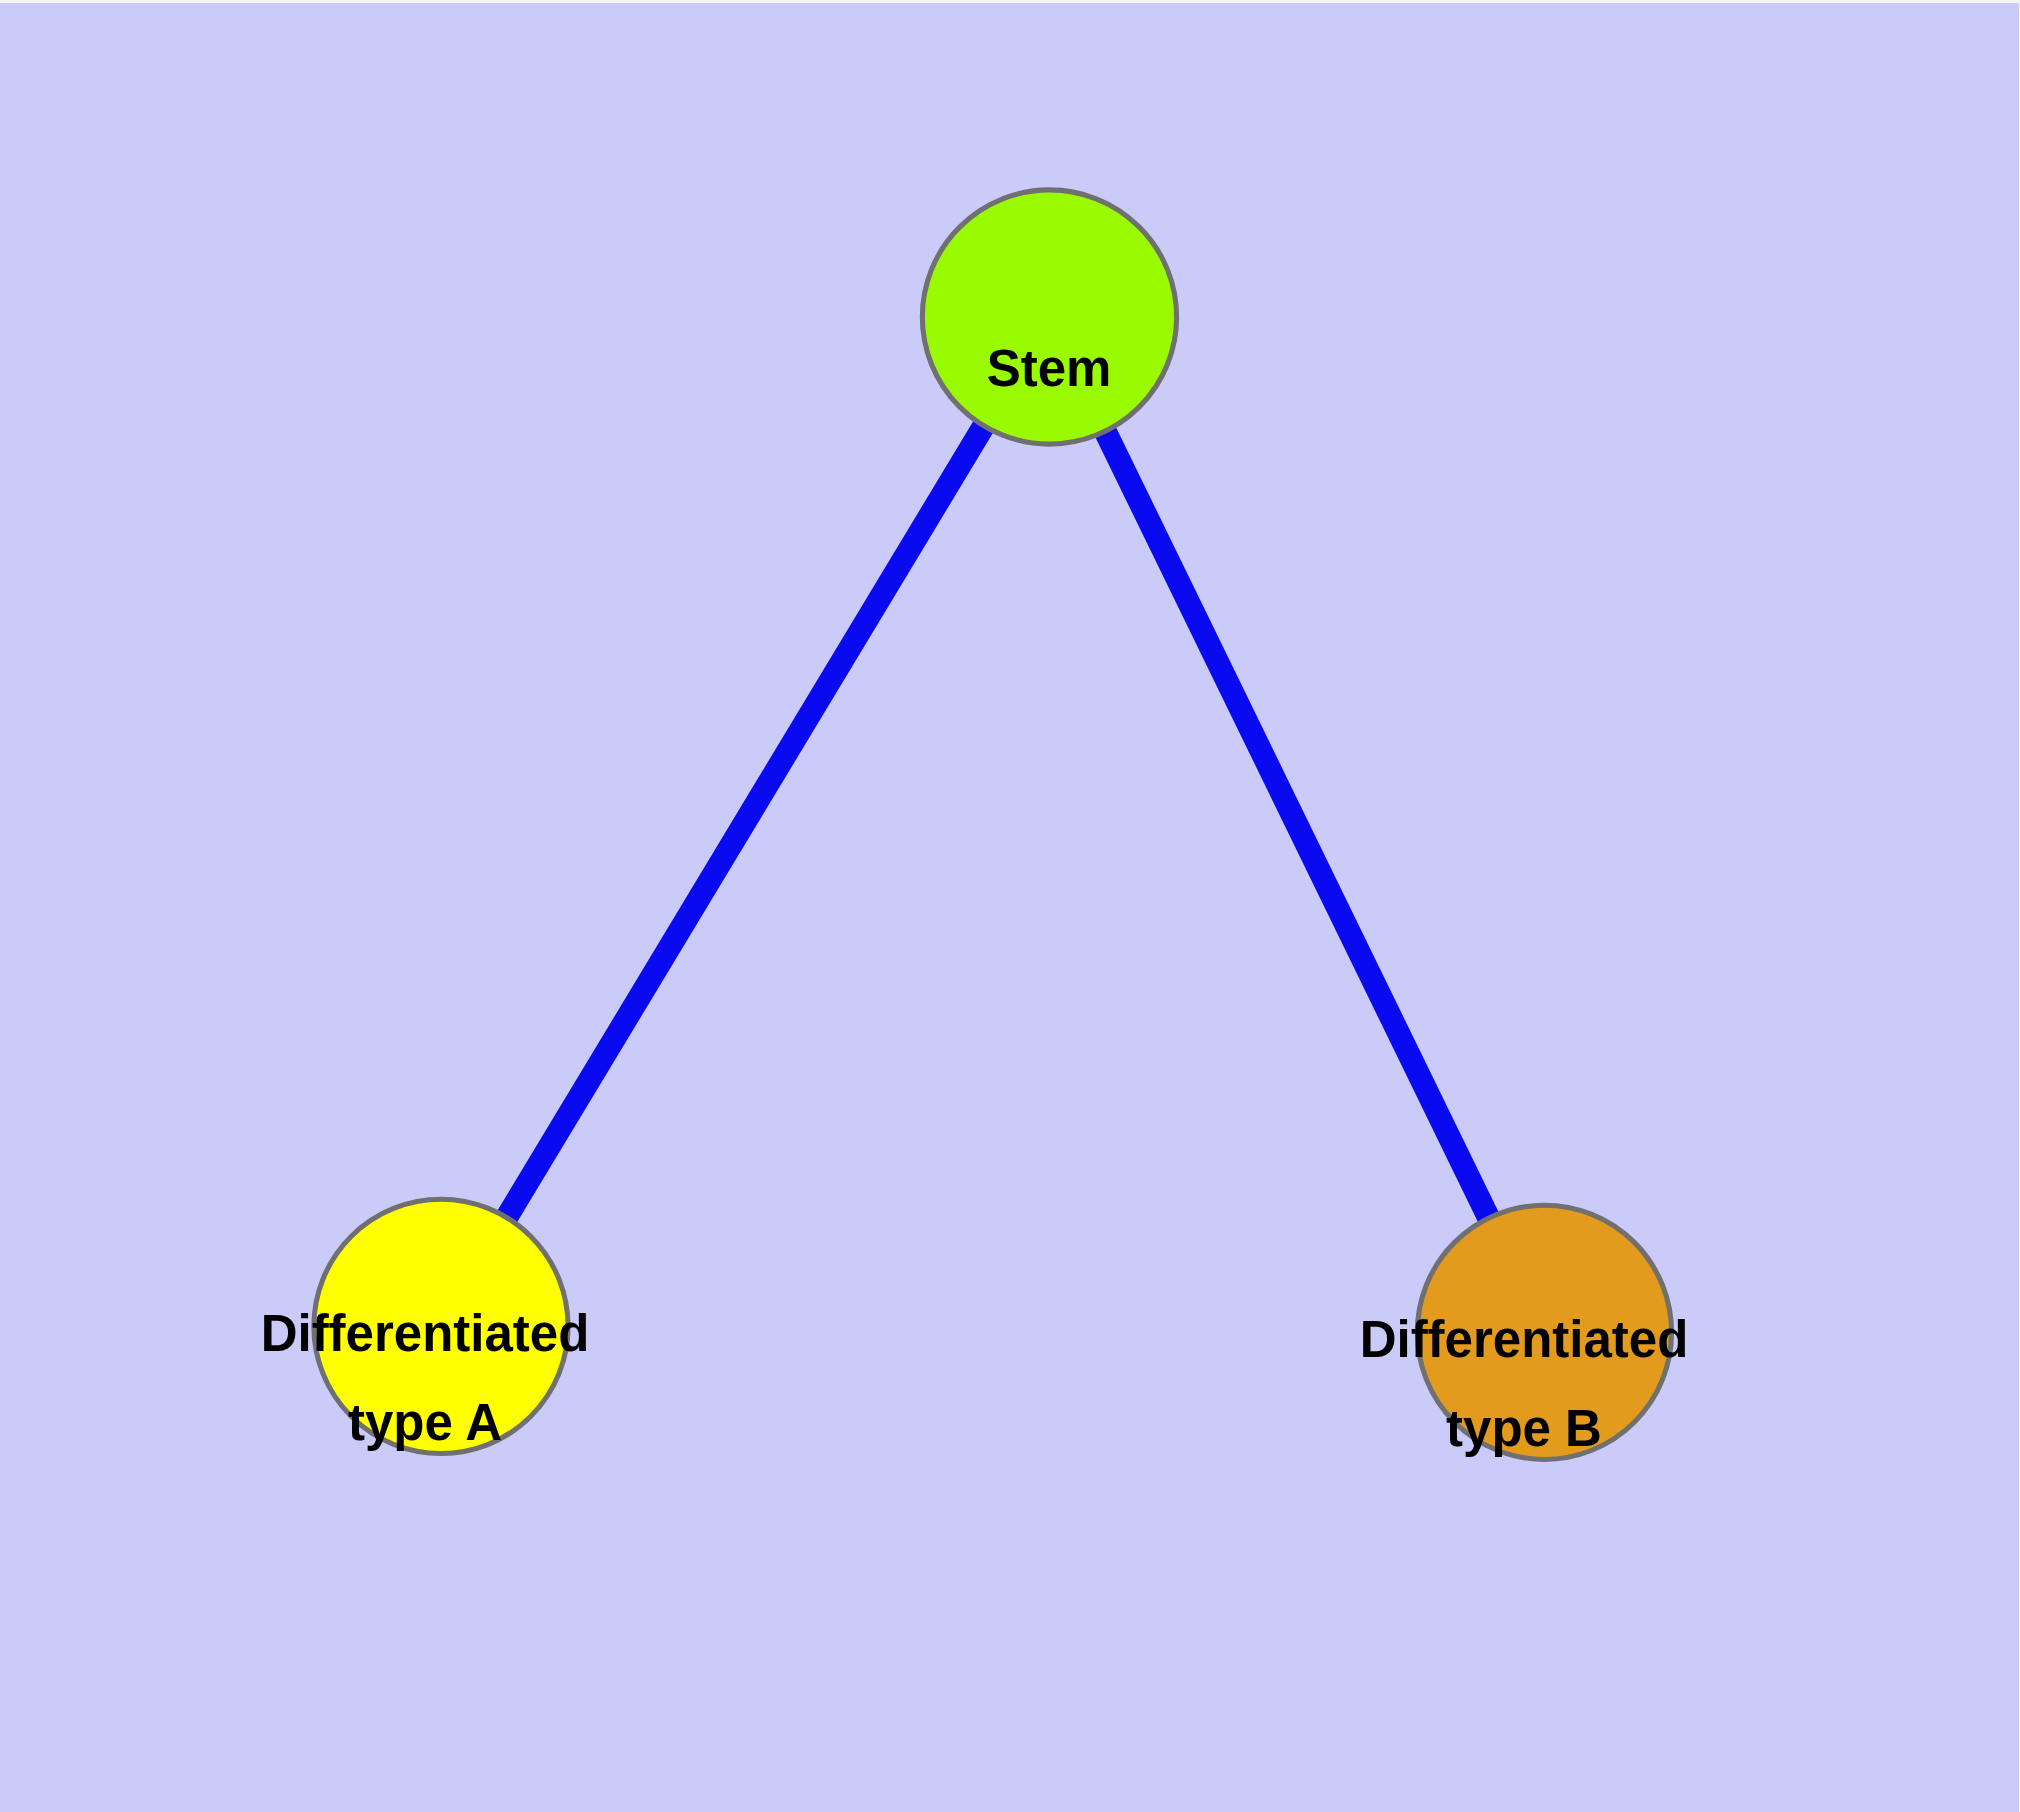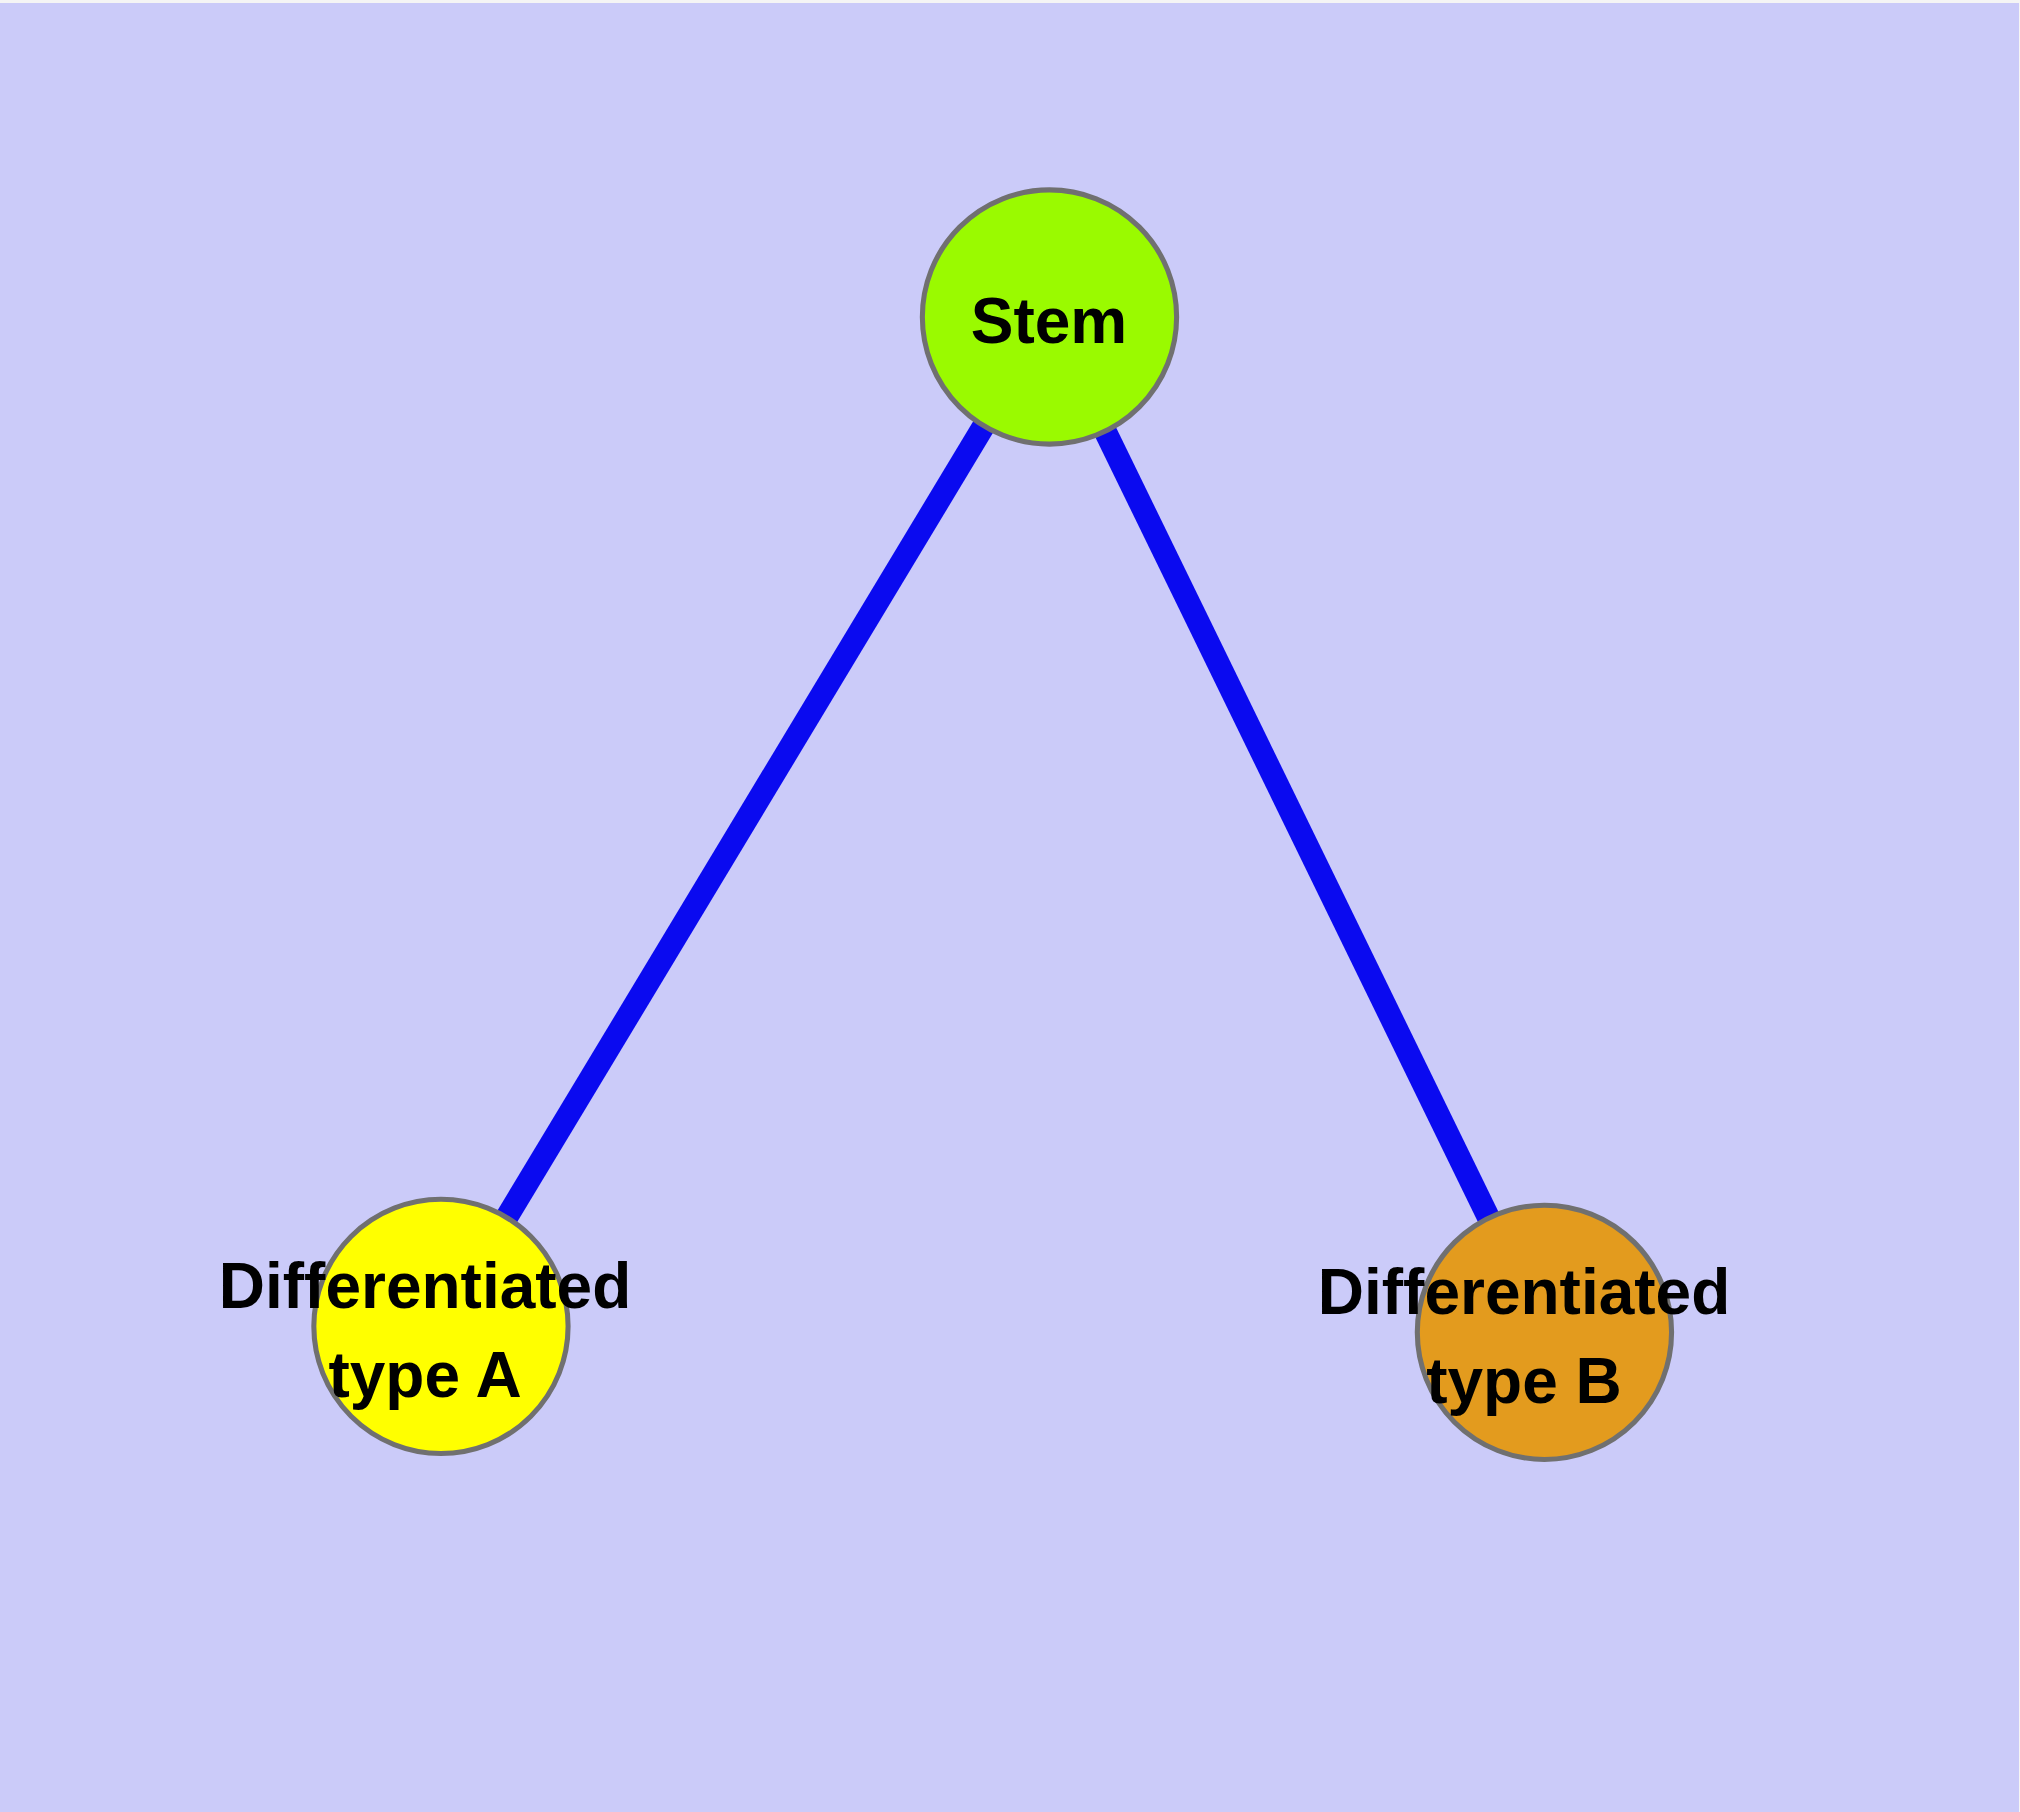--- a/index.html
+++ b/index.html
@@ -29,26 +29,27 @@
   svg.graph-canvas {
     position: absolute;
     top: 0; left: 0;
     width: 2021px;
     height: 1812px;
   }
   .node-label {
     position: absolute;
     transform: translate(-50%, -50%);
     font-weight: bold;
-    font-size: 64px;
+    font-size: 51px;
     line-height: 89px;
     color: #000000;
     text-align: center;
     white-space: pre-line;
     letter-spacing: 0;
+    margin-top: 47px;
   }
   .node-label.stem   { left: 1049px; top: 321px;  }
   .node-label.type-a { left: 425px;  top: 1331px; }
   .node-label.type-b { left: 1524px; top: 1337px; }
 </style>
 </head>
 <body>
 
 <div class="canvas-strip-top"></div>
 <div class="canvas-strip-right"></div>

